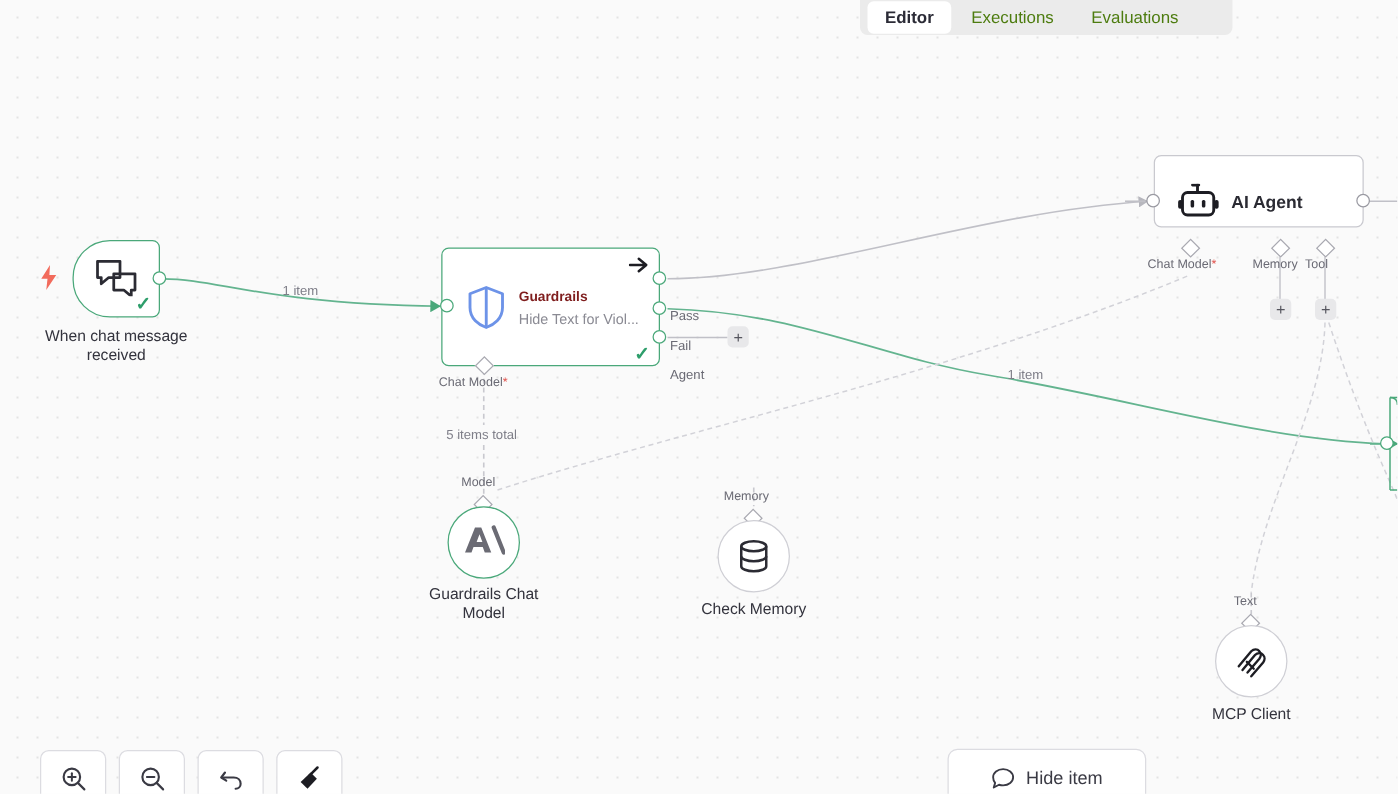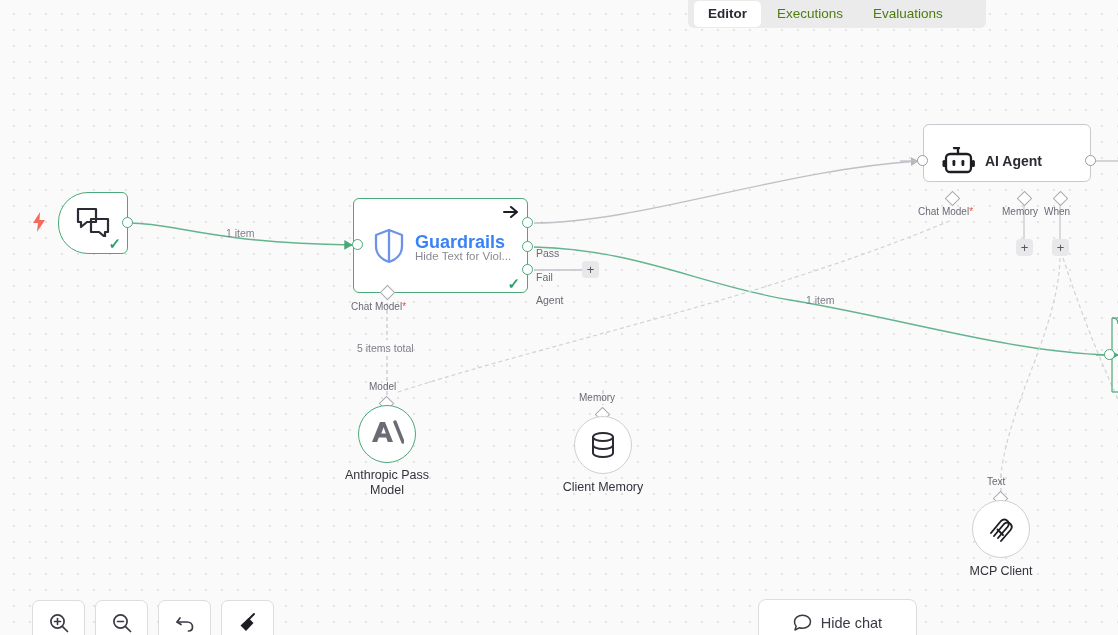--- a/index.html
+++ b/index.html
@@ -149,36 +149,40 @@
 
   <div class="node" style="left:58px;top:192px;">
     <div class="nbox green" style="width:70px;height:62px;border-radius:30px 6px 6px 30px;">
       <svg width="36" height="30" viewBox="0 0 36 30" style="position:absolute;left:17px;top:14px;">
         <path d="M2,2 h18 v13 h-9 l-6,5 v-5 h-3 z" fill="none" stroke="#2b2b33" stroke-width="2.2" stroke-linejoin="round"></path>
         <path d="M15,12 h17 v13 h-3 v5 l-6,-5 h-8 z" fill="none" stroke="#2b2b33" stroke-width="2.2" stroke-linejoin="round"></path>
       </svg>
       <span class="checkmark" style="right:6px;bottom:2px;">✓</span>
     </div>
     <div class="port green" style="left:64px;top:25px;"></div>
+    <div class="nlabel" style="left:35px;top:70px;">
+      <div>When chat message</div>
+      <div>received</div>
+    </div>
   </div>
 
   <svg width="16" height="20" viewBox="0 0 16 20" style="position:absolute;left:31px;top:212px;z-index:11;">
     <path d="M9,0 L2,11 H7 L6,20 L14,8 H8.5 z" fill="#f26b5c"></path>
   </svg>
 
   <div class="node" style="left:353px;top:198px;">
     <div class="nbox green" style="width:175px;height:95px;">
       <svg width="16" height="14" viewBox="0 0 16 14" style="position:absolute;right:8px;top:6px;">
         <path d="M1,7 H13 M8,2 L14,7 L8,12" fill="none" stroke="#1d1d23" stroke-width="2" stroke-linecap="round" stroke-linejoin="round"></path>
       </svg>
       <svg width="32" height="36" viewBox="0 0 32 36" style="position:absolute;left:19px;top:29px;">
         <path d="M16,2 L29,7 V18 C29,27 22,32 16,34 C10,32 3,27 3,18 V7 z" fill="none" stroke="#6d93e8" stroke-width="2.3" stroke-linejoin="round"></path>
         <line x1="16" y1="2" x2="16" y2="34" stroke="#6d93e8" stroke-width="2.3"></line>
       </svg>
-      <div style="position:absolute;left:61px;top:33px;font-size:18px;color:#3b82f6;font-weight:600;text-align:right;">Guardrails</div>
+      <div style="position:absolute;left:61px;top:33px;font-size:11px;color:#7f1d1d;font-weight:600;text-align:right;">Guardrails</div>
       <div style="position:absolute;left:61px;top:51px;font-size:11.5px;color:#8a8a93;">Hide Text for Viol...</div>
       <span class="checkmark" style="right:7px;bottom:1px;">✓</span>
     </div>
 
     <div class="port green" style="left:-1px;top:41px;"></div>
 
     <div class="port green" style="left:169px;top:19px;"></div>
     <div class="portlabel" style="left:183px;top:17px;">Pass</div>
 
     <div class="port green" style="left:169px;top:43px;"></div>
@@ -202,36 +206,36 @@
       <svg width="34" height="26" viewBox="0 0 34 26" style="margin-top:-5px;">
         <path d="M2,23 L10,3 h5 l8,20 h-5.2 l-1.6,-4.4 h-7.4 L7.2,23 z M11.3,14.6 h4.6 L13.6,8.3 z" fill="#6b6b74"></path>
         <path d="M25,3 L33,23" stroke="#6b6b74" stroke-width="3.4" stroke-linecap="round"></path>
       </svg>
     </div>
     <div style="position:absolute;left:15px;top:40px;display:flex;align-items:center;gap:2px;">
       <span style="color:#2e9e6b;font-size:13px;font-weight:700;line-height:13px;">✓</span>
       <span style="color:#5a5a63;font-size:11.5px;line-height:13px;">3</span>
     </div>
     <div class="nlabel" style="left:29px;top:63px;">
-      <div>Anthropic Pass</div>
+      <div>Guardrails Chat</div>
       <div>Model</div>
     </div>
   </div>
 
   <div class="node" style="left:574px;top:416px;">
     <div class="sublabel" style="left:5px;top:-24px;">Memory</div>
     <div class="diamond" style="left:23px;top:-7px;"></div>
     <div class="circnode" style="left:0;top:0;">
       <svg width="26" height="28" viewBox="0 0 26 28">
         <ellipse cx="13" cy="6" rx="10" ry="4" fill="none" stroke="#2b2b33" stroke-width="2"></ellipse>
         <path d="M3,6 V22 C3,24.2 7.5,26 13,26 C18.5,26 23,24.2 23,22 V6" fill="none" stroke="#2b2b33" stroke-width="2"></path>
         <path d="M3,14 C3,16.2 7.5,18 13,18 C18.5,18 23,16.2 23,14" fill="none" stroke="#2b2b33" stroke-width="2"></path>
       </svg>
     </div>
-    <div class="nlabel" style="left:29px;top:64px;">Client Memory</div>
+    <div class="nlabel" style="left:29px;top:64px;">Check Memory</div>
   </div>
 
   <div class="node" style="left:923px;top:124px;">
     <div class="nbox" style="width:168px;height:58px;">
       <svg width="34" height="30" viewBox="0 0 34 30" style="position:absolute;left:18px;top:22px;">
         <path d="M16,1 v5" stroke="#1d1d23" stroke-width="2.3" stroke-linecap="round"></path>
         <path d="M12,1 h5" stroke="#1d1d23" stroke-width="2.3" stroke-linecap="round"></path>
         <rect x="4" y="7" width="25" height="18" rx="4" fill="none" stroke="#1d1d23" stroke-width="2.3"></rect>
         <rect x="0.5" y="13" width="3.4" height="7" rx="1.6" fill="#1d1d23"></rect>
         <rect x="29.5" y="13" width="3.4" height="7" rx="1.6" fill="#1d1d23"></rect>
@@ -245,21 +249,21 @@
 
     <div class="diamond" style="left:24px;top:69px;"></div>
     <div class="sublabel" style="left:-5px;top:82px;">
       <span>Chat Model</span><span class="req">*</span>
     </div>
 
     <div class="diamond" style="left:96px;top:69px;"></div>
     <div class="sublabel" style="left:79px;top:82px;">Memory</div>
 
     <div class="diamond" style="left:132px;top:69px;"></div>
-    <div class="sublabel" style="left:121px;top:82px;">When</div>
+    <div class="sublabel" style="left:121px;top:82px;">Tool</div>
 
     <div class="plusbtn" style="left:93px;top:115px;">+</div>
     <div class="plusbtn" style="left:129px;top:115px;">+</div>
   </div>
 
   <div class="node" style="left:972px;top:500px;">
     <div class="sublabel" style="left:15px;top:-24px;">Text</div>
     <div class="diamond" style="left:23px;top:-7px;"></div>
     <div class="circnode" style="left:0;top:0;">
       <svg width="28" height="28" viewBox="0 0 28 28">
@@ -312,14 +316,14 @@
       <path d="M17,2 L10.5,8.5" stroke="#1d1d23" stroke-width="2" stroke-linecap="round"></path>
       <path d="M11.5,6 L16.5,11 L9,19 L3.5,13.5 z" fill="#1d1d23"></path>
     </svg>
   </div>
 </div>
 
 <div id="hidechat">
   <svg width="19" height="18" viewBox="0 0 19 18">
     <path d="M9.5,1.3 C14,1.3 17.5,4.2 17.5,7.8 C17.5,11.4 14,14.3 9.5,14.3 C8.3,14.3 7.2,14.1 6.2,13.8 L2,16 L3.1,12.3 C2,11 1.5,9.5 1.5,7.8 C1.5,4.2 5,1.3 9.5,1.3 z" fill="none" stroke="#3a3a44" stroke-width="1.5" stroke-linejoin="round"></path>
   </svg>
-  <span>Hide chat</span>
+  <span>Hide item</span>
 </div>
 
 </body></html>

